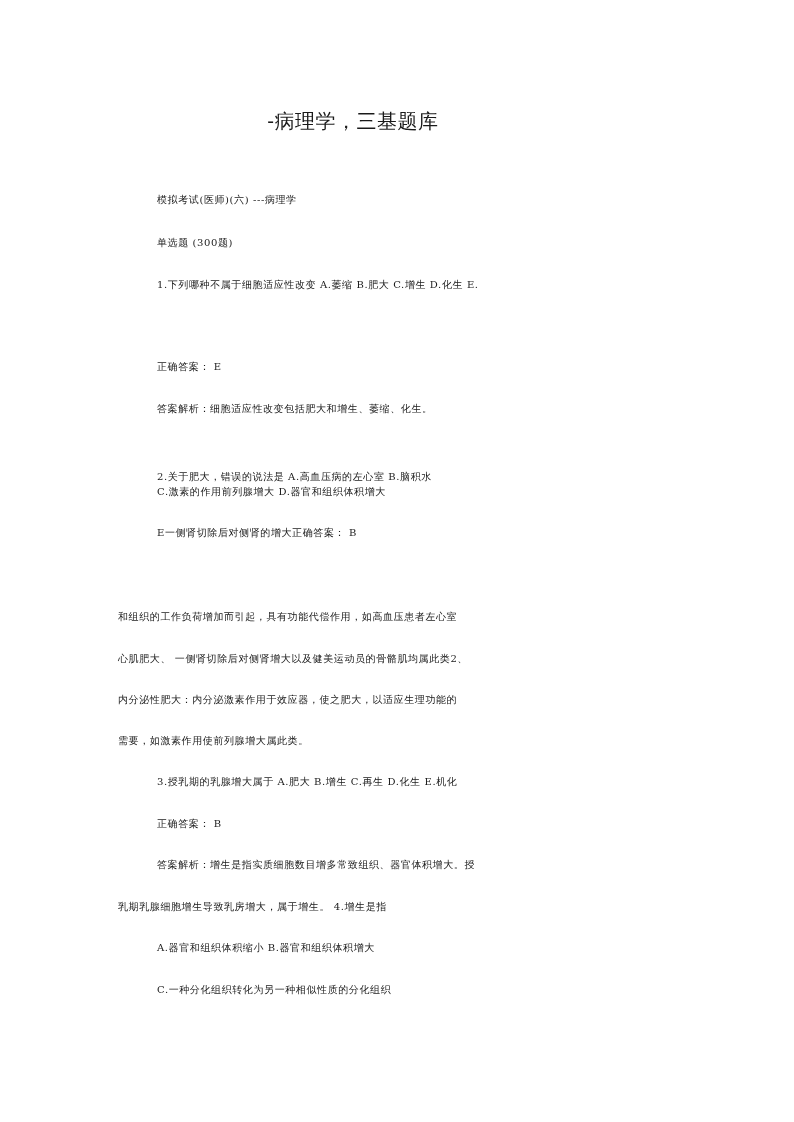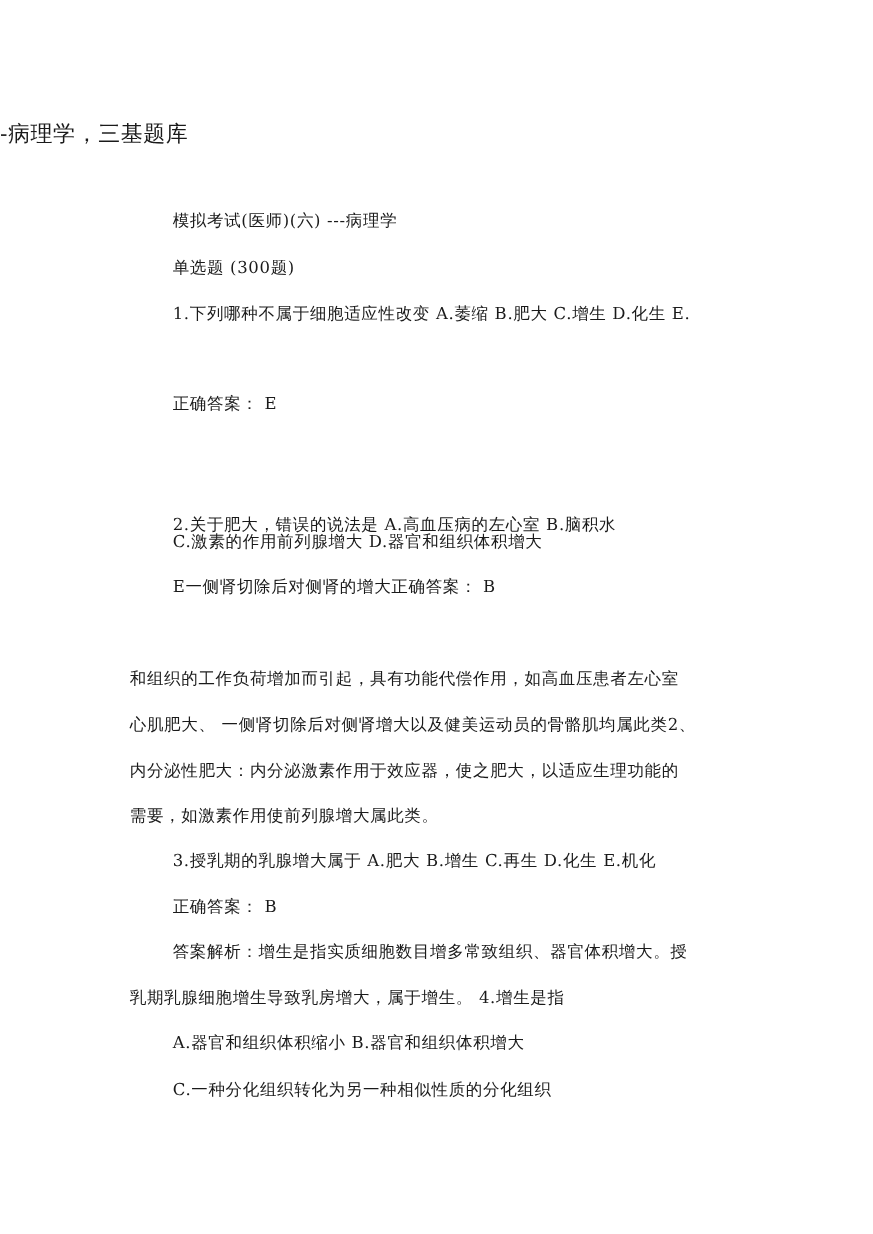--- a/index.html
+++ b/index.html
@@ -19,45 +19,47 @@
       position: absolute;
       left: 0; top: 0;
       width: 794px;
       height: 1122px;
     }
     .title {
       position: absolute;
       top: 107px;
       left: 0;
       width: 706px;
+      text-align: center;
       font-size: 20px;
       letter-spacing: 0.5px;
       line-height: 28px;
     }
     .line {
       position: absolute;
       left: 118px;
       width: 560px;
-      font-size: 15px;
+      font-size: 10px;
       line-height: 22px;
       white-space: nowrap;
       letter-spacing: 0.6px;
     }
     .indent { left: 157px; }
   </style>
 </head>
 <body>
 
 <div class="page">
   <div class="title">-病理学，三基题库</div>
 
   <div class="line indent" style="top:189px">模拟考试(医师)(六)  ---病理学</div>
   <div class="line indent" style="top:232px">单选题  (300题)</div>
   <div class="line indent" style="top:274px">1.下列哪种不属于细胞适应性改变 A.萎缩 B.肥大 C.增生 D.化生 E.</div>
   <div class="line indent" style="top:356px">正确答案：  E</div>
+  <div class="line indent" style="top:398px">答案解析：细胞适应性改变包括肥大和增生、萎缩、化生。</div>
   <div class="line indent" style="top:466px">2.关于肥大，错误的说法是 A.高血压病的左心室 B.脑积水</div>
   <div class="line indent" style="top:481px">C.激素的作用前列腺增大 D.器官和组织体积增大</div>
   <div class="line indent" style="top:522px">E一侧肾切除后对侧肾的增大正确答案：  B</div>
   <div class="line" style="top:606px">和组织的工作负荷增加而引起，具有功能代偿作用，如高血压患者左心室</div>
   <div class="line" style="top:648px">心肌肥大、  一侧肾切除后对侧肾增大以及健美运动员的骨骼肌均属此类2、</div>
   <div class="line" style="top:689px">内分泌性肥大：内分泌激素作用于效应器，使之肥大，以适应生理功能的</div>
   <div class="line" style="top:730px">需要，如激素作用使前列腺增大属此类。</div>
   <div class="line indent" style="top:771px">3.授乳期的乳腺增大属于 A.肥大 B.增生 C.再生 D.化生 E.机化</div>
   <div class="line indent" style="top:813px">正确答案：  B</div>
   <div class="line indent" style="top:854px">答案解析：增生是指实质细胞数目增多常致组织、器官体积增大。授</div>

